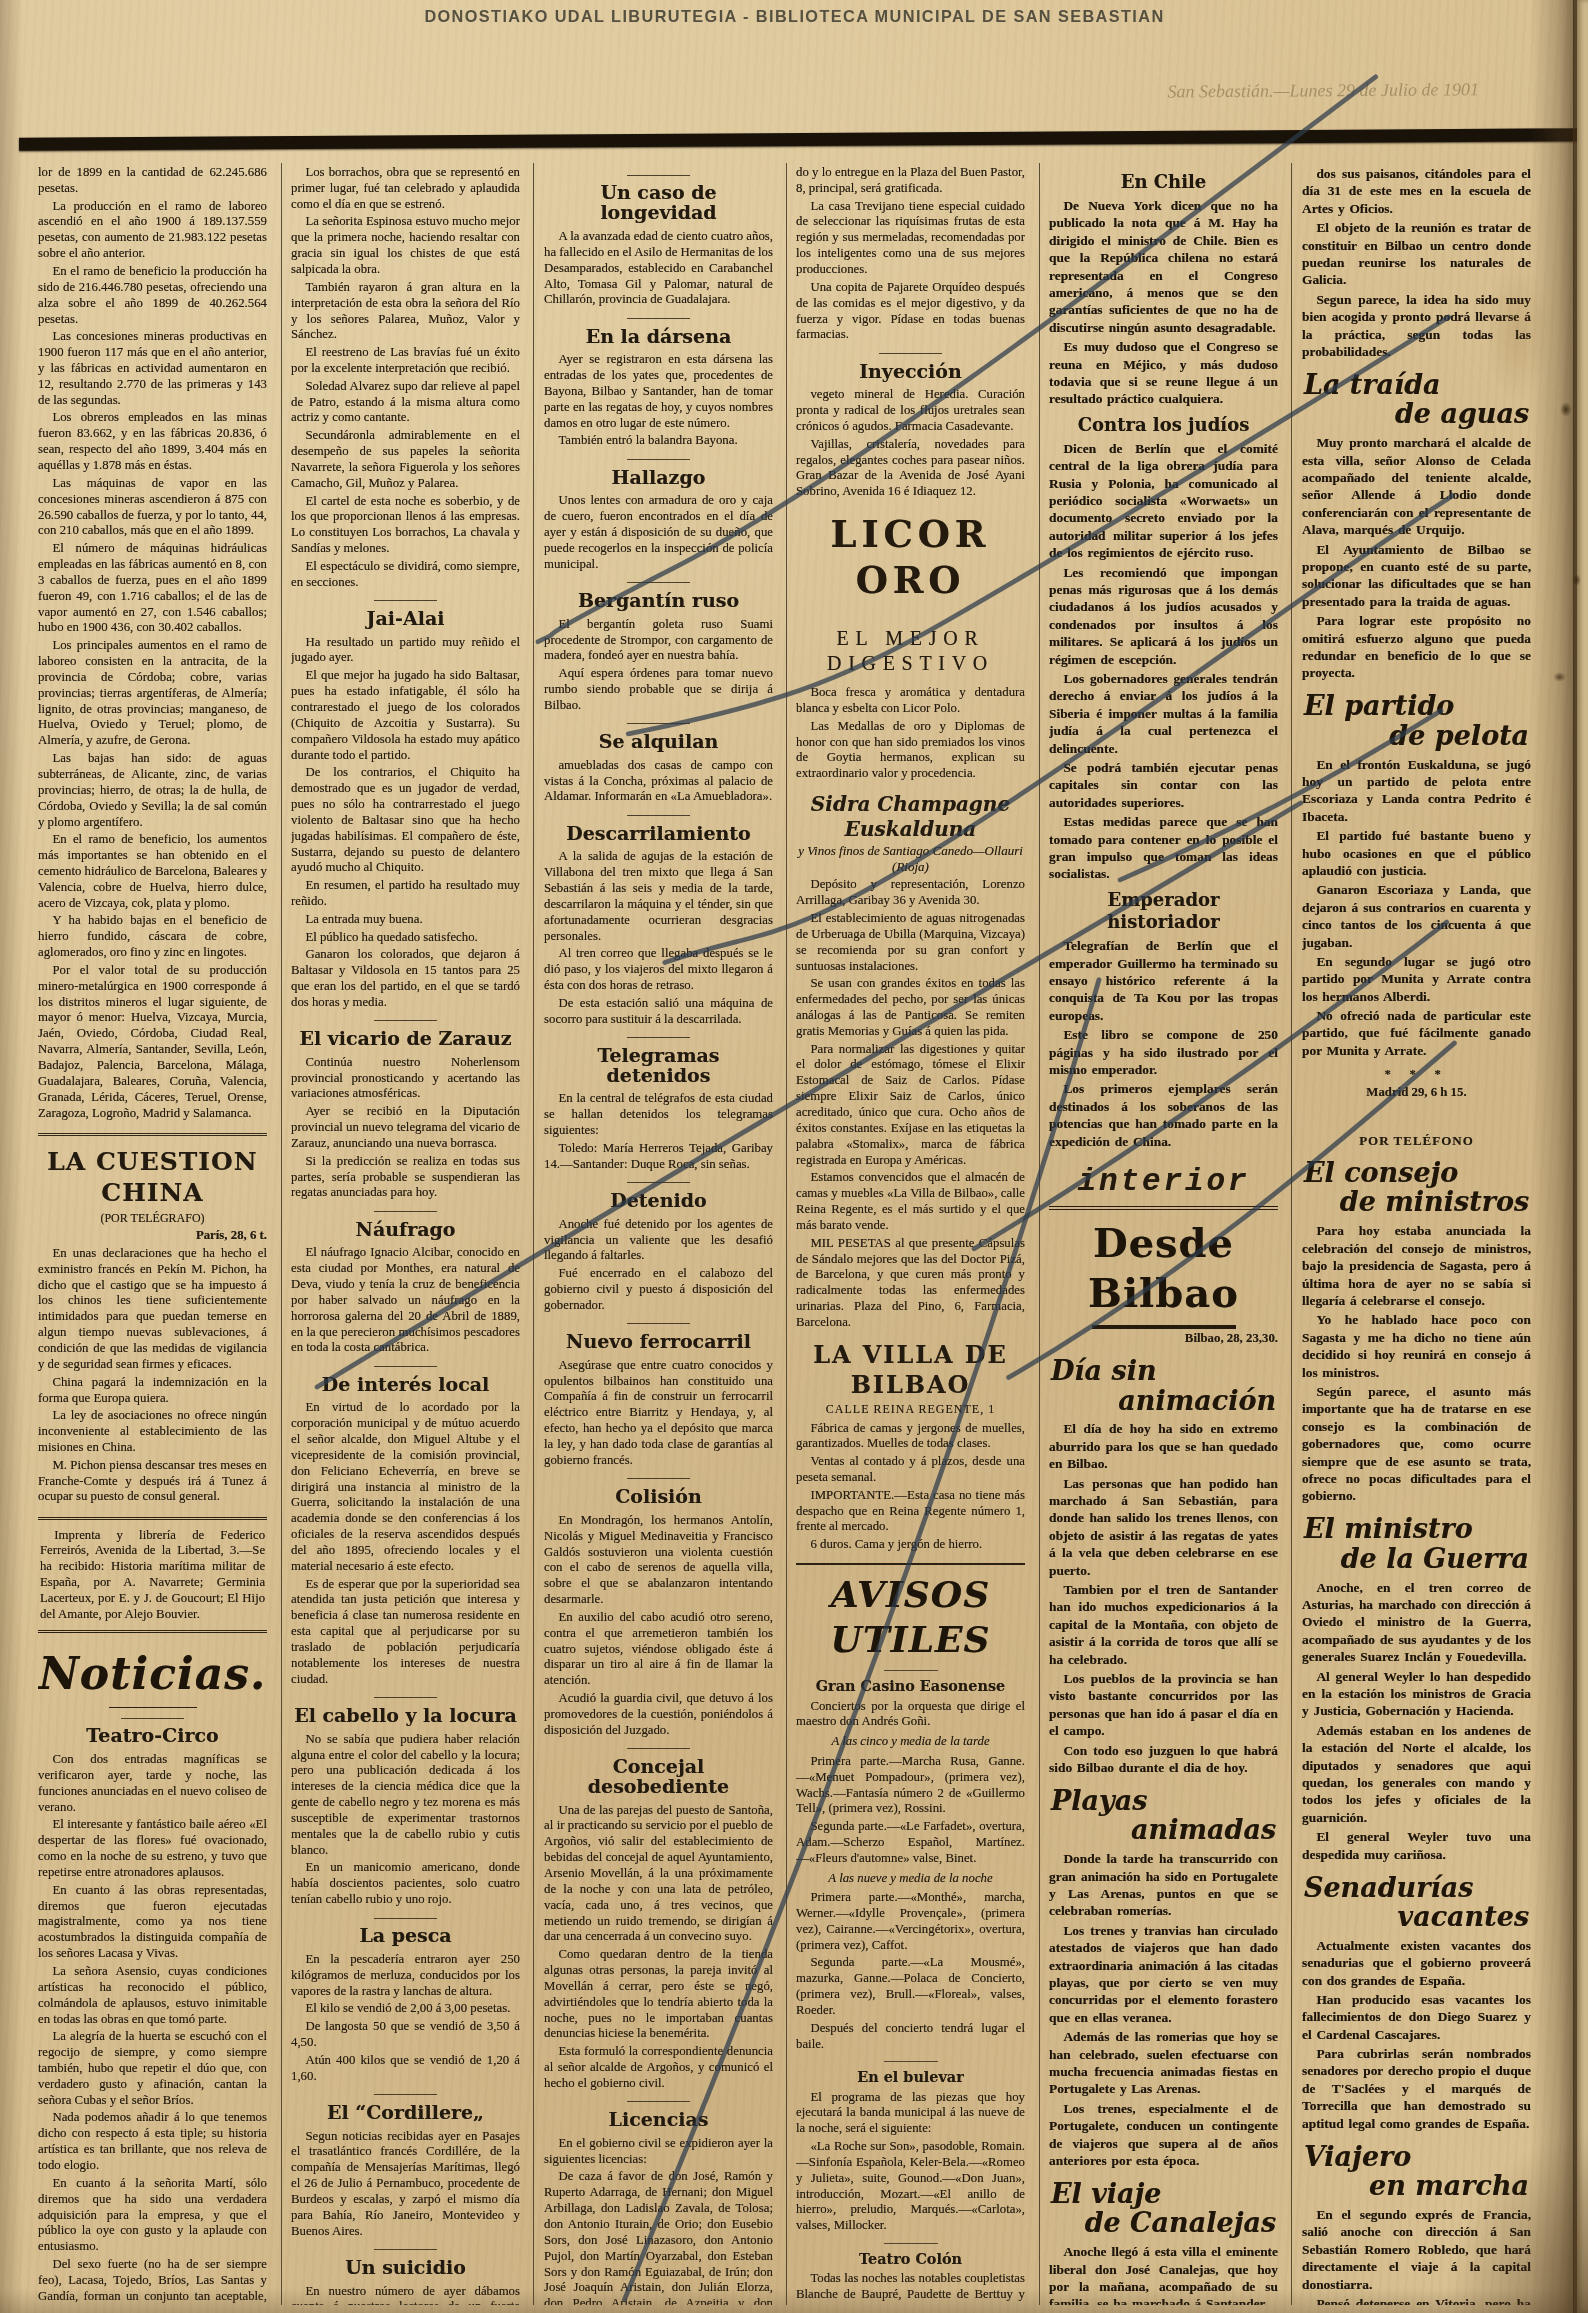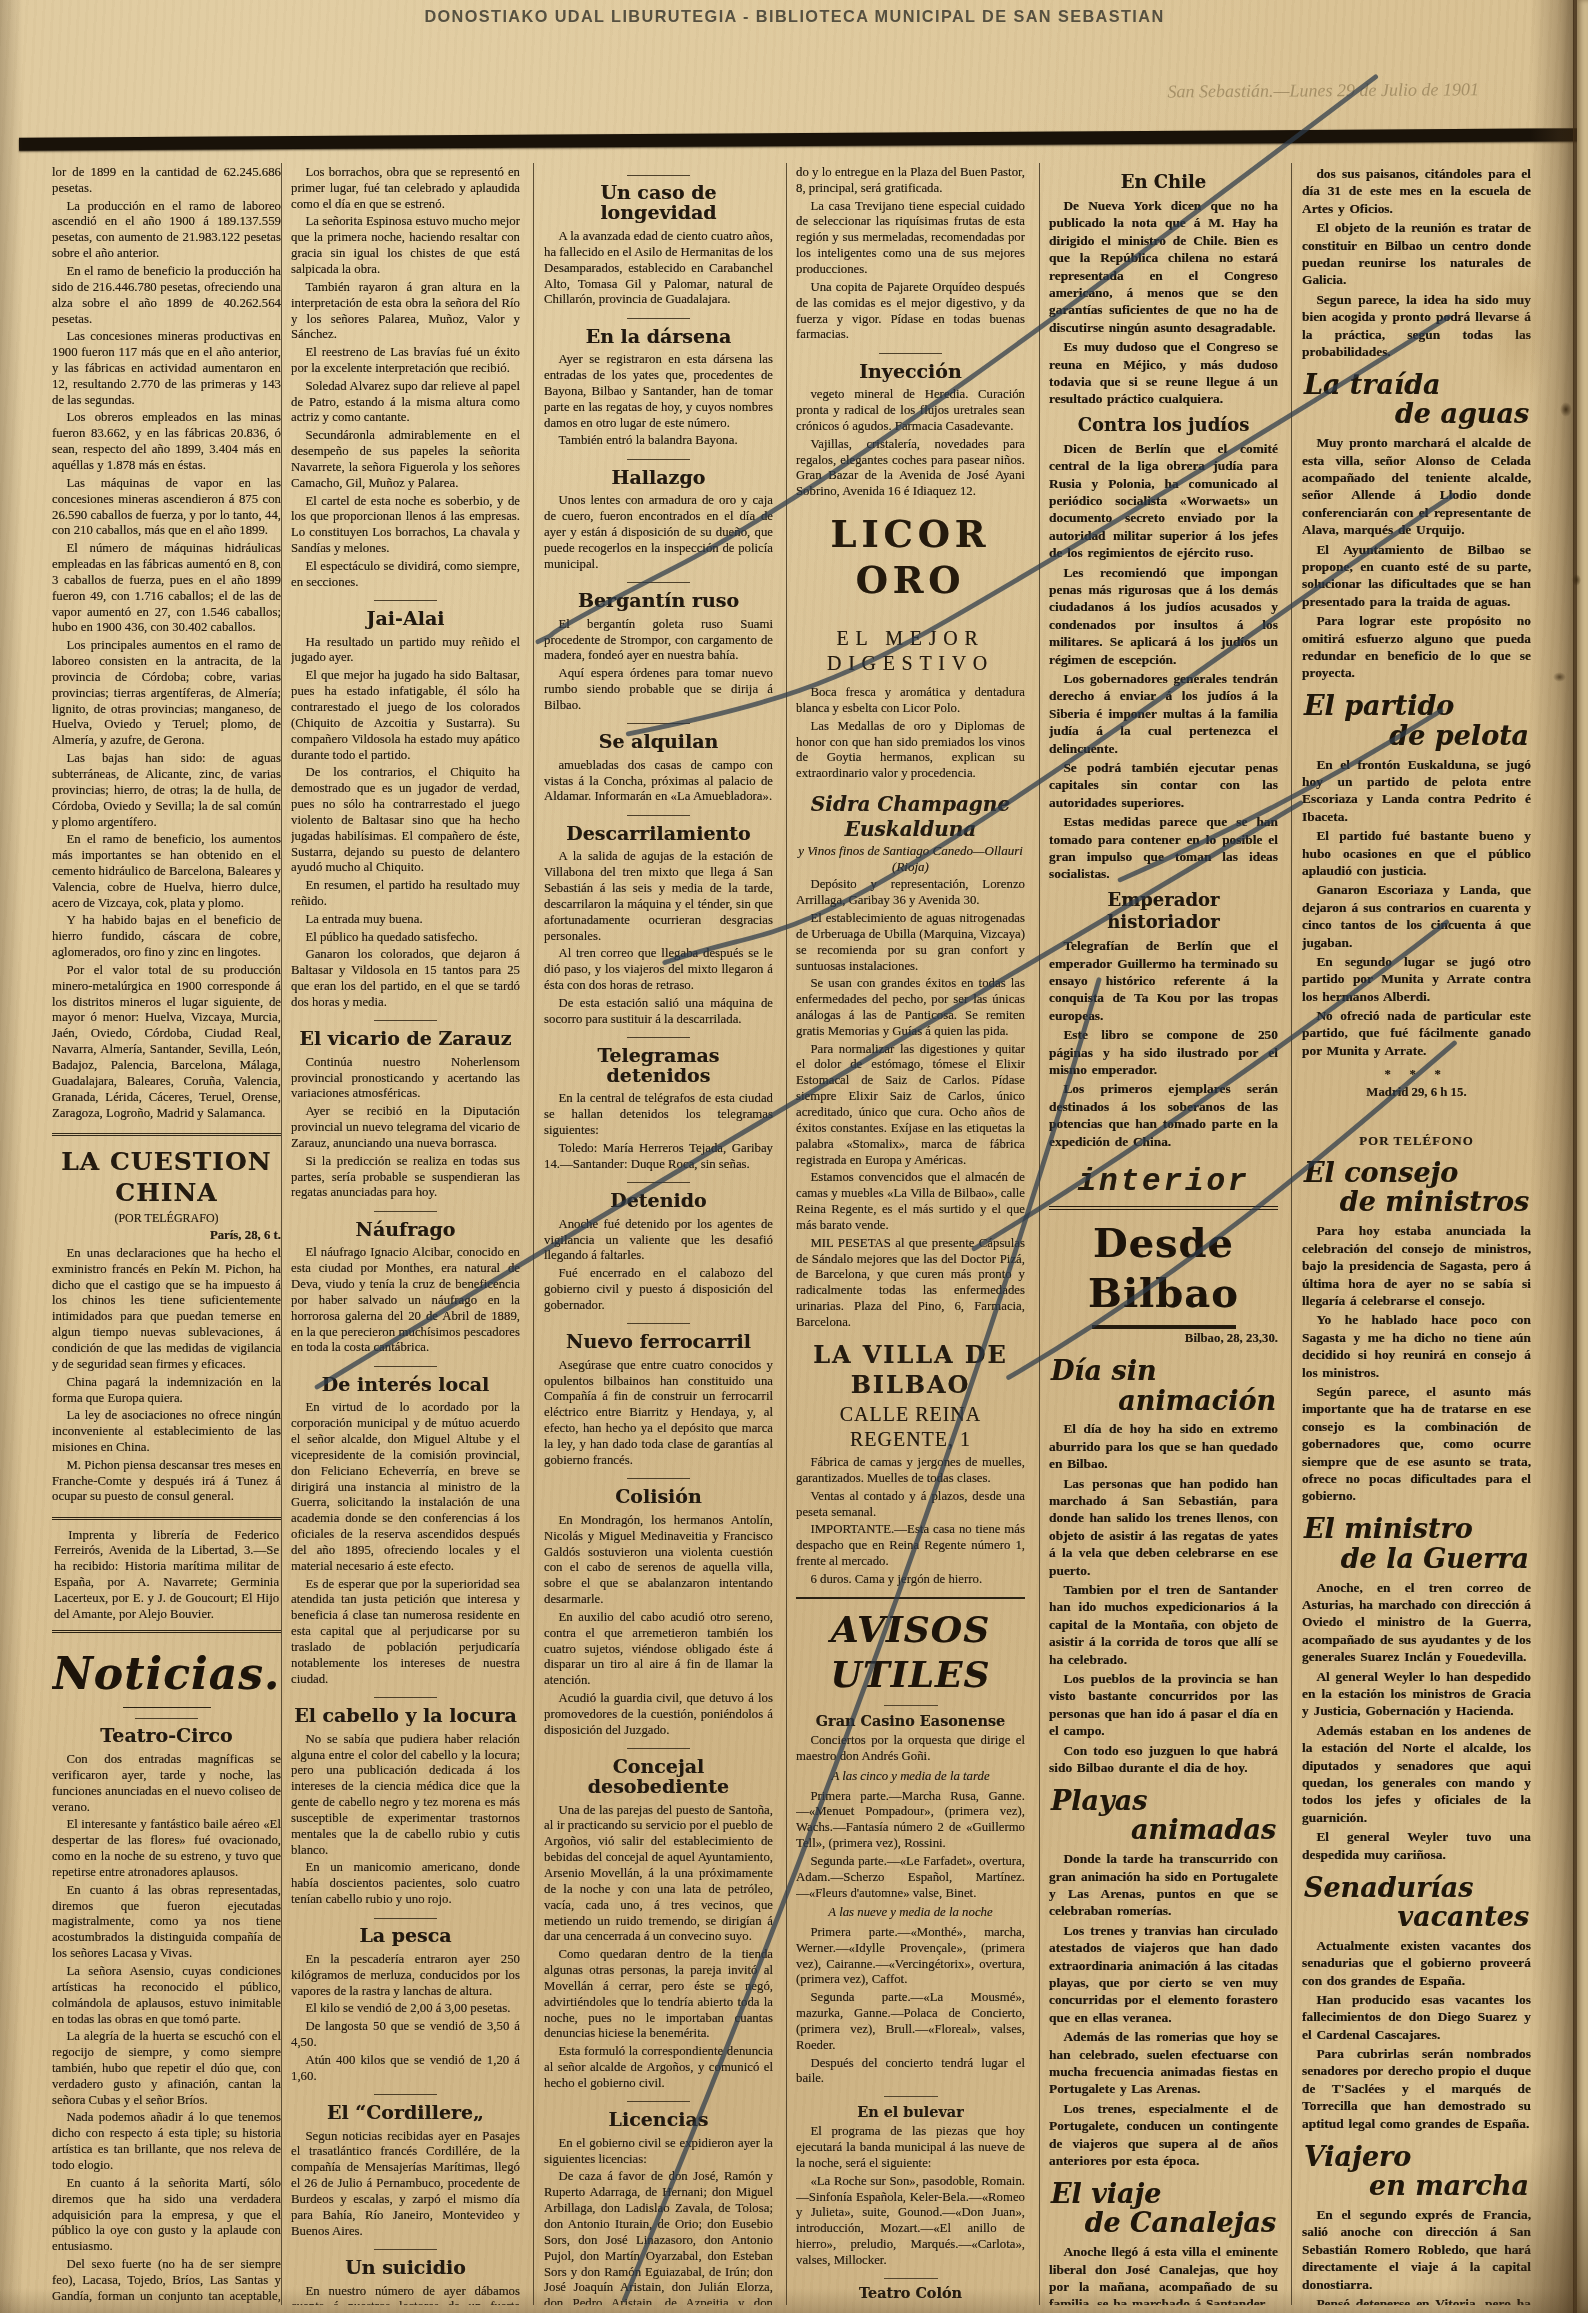--- a/index.html
+++ b/index.html
@@ -16,21 +16,21 @@
   .stamp{position:absolute;top:6.7px;left:0;width:100%;text-align:center;
     font-family:"Liberation Sans",sans-serif;font-size:16.3px;font-weight:bold;
     letter-spacing:1.4px;color:#434034;opacity:.88;}
   .ghost{position:absolute;top:81px;left:970px;width:509px;text-align:right;
     font-style:italic;font-size:18px;color:rgba(82,62,30,.38);transform:rotate(-.4deg);}
   .topbar{position:absolute;top:133px;left:19px;right:0;height:13.4px;background:#191209;
     transform:rotate(-.35deg);box-shadow:0 1px 1.9px rgba(25,18,9,.7);}
   .col{position:absolute;top:165px;height:2140px;width:229px;overflow:hidden;
     font-size:12.8px;line-height:1.24;color:#241b10;text-align:justify;
     text-shadow:0 0 0.5px rgba(46,34,16,.55);}
-  .c0{left:52px}.c1{left:291px}.c2{left:544px}.c3{left:796px}.c4{left:1049px}.c5{left:1302px}
+  .c0{left:38px}.c1{left:291px}.c2{left:544px}.c3{left:796px}.c4{left:1049px}.c5{left:1302px}
   .vr{position:absolute;top:163px;height:2142px;width:1px;background:rgba(58,46,28,.8);}
   .v0{left:281px}.v1{left:533px}.v2{left:786px}.v3{left:1039px}.v4{left:1291px}
   .p{text-indent:14.4px;margin:0 0 1.9px;}
   .ln{text-indent:0;margin:0 0 1.9px;}
   .pb{font-weight:bold;font-size:13.4px;line-height:1.3;color:#1d150c;word-spacing:1.4px;}
   .kick{font-family:"DejaVu Serif",serif;font-weight:bold;text-align:center;text-indent:0;
     font-size:19px;line-height:1.05;margin:9.6px 0 5.8px;color:#22190f;}
   .kick::before{content:"";display:block;width:63px;margin:1.9px auto 7.7px;
     border-top:1.9px solid rgba(50,40,24,.85);}
   .kickb{font-family:"DejaVu Serif",serif;font-weight:bold;text-align:center;text-indent:0;
@@ -54,21 +54,21 @@
     padding:7.7px 1.9px;margin:11.5px 0;text-indent:14.4px;}
   .adhead{font-family:"DejaVu Serif",serif;font-weight:bold;font-style:italic;font-size:20px;
     text-align:center;text-indent:0;margin:9.6px 0 1.9px;}
   .adsub{text-align:center;font-style:italic;font-size:13px;text-indent:0;margin:0 0 1.9px;}
   .licor{text-align:center;text-indent:0;margin:11.5px 0 9.6px;}
   .licor .l1{display:block;font-family:"DejaVu Serif",serif;font-weight:900;font-size:37px;
     letter-spacing:4.8px;color:#241a0d;margin-top:12px;}
   .licor .l2{display:block;font-size:20px;letter-spacing:6.7px;margin-top:22px;}
   .capshead{text-align:center;font-weight:bold;font-size:24px;letter-spacing:1.9px;
     text-indent:0;margin:9.6px 0 1.9px;font-family:"DejaVu Serif",serif;}
-  .capssub{text-align:center;font-size:20px;letter-spacing:1px;text-indent:0;margin:0 0 3.8px;}
+  .capssub{text-align:center;font-size:12px;letter-spacing:1px;text-indent:0;margin:0 0 3.8px;}
   .stag{margin:9.6px 0 5.8px;font-family:"DejaVu Serif",serif;font-style:italic;font-weight:900;
     font-size:27px;line-height:1.08;color:#1f1609;text-indent:0;}
   .stag .l1{display:block;text-align:left;padding-left:1.9px;}
   .stag .l2{display:block;text-align:right;padding-right:1.9px;}
   .bighead{font-family:"DejaVu Serif",serif;font-weight:900;font-size:40px;text-align:center;
     text-indent:0;margin:7.7px 0 1.9px;letter-spacing:1px;color:#1d140a;}
   .bighead::after{content:"";display:block;width:144px;margin:7.7px auto 1.9px;border-top:4.8px solid #241b0e;}
   .rubric{font-family:Liberation Mono, monospace;font-style:italic;font-weight:900;font-size:31px;
     text-align:center;text-indent:0;letter-spacing:2.9px;margin:13.4px 0 7.7px;color:#241b0e;}
   .rubric::after{content:"";display:block;height:2.9px;margin-top:3.8px;

